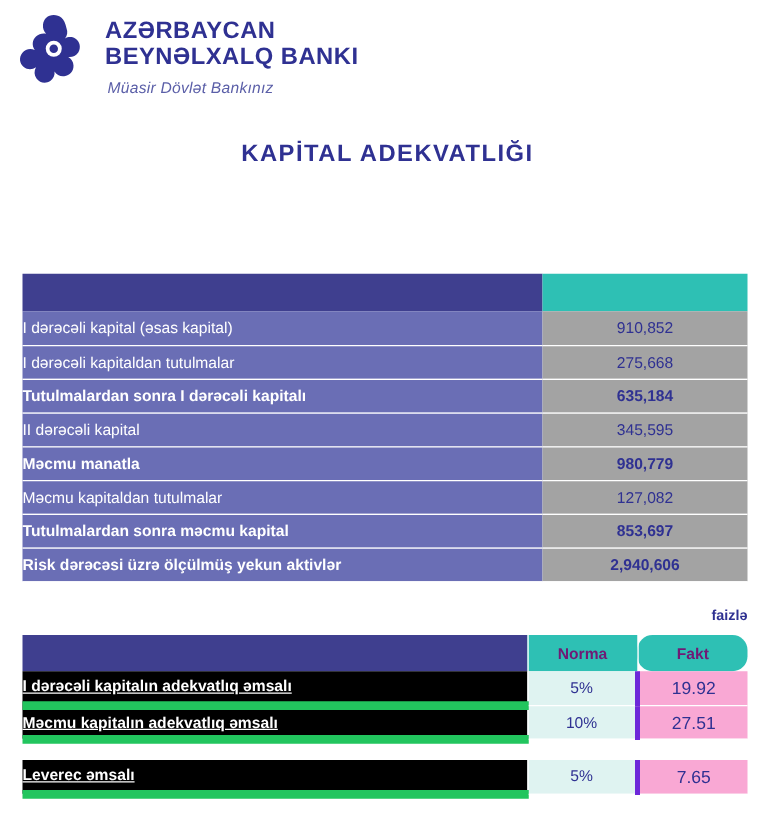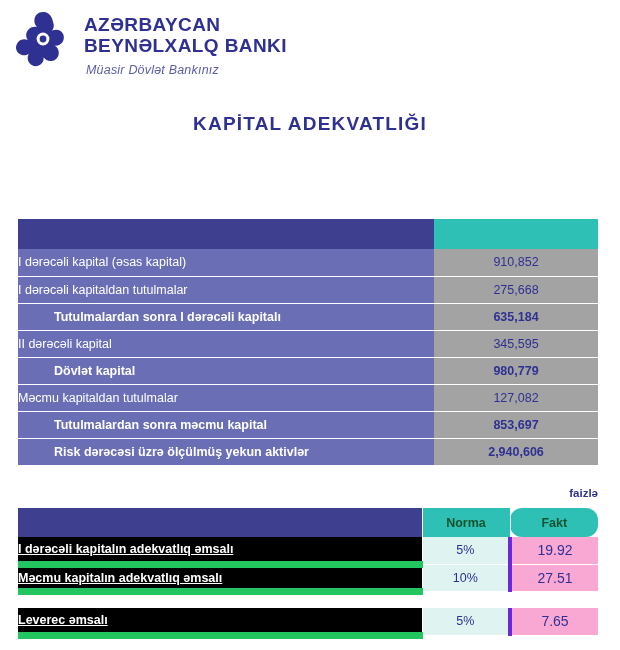--- a/index.html
+++ b/index.html
@@ -104,21 +104,21 @@
   }
   .t1-label {
     background: #6a6eb5;
     color: #ffffff;
     font-size: 12.5px;
     height: 27px;
     padding-left: 22px;
     vertical-align: middle;
     border-bottom: 1px solid #ffffff;
   }
-  .t1-label.bold { font-weight: bold; padding-left: 36px; }
+  .t1-label.bold { font-weight: bold; }
   .t1-value {
     background: #a3a3a3;
     color: #2f3192;
     font-size: 12.5px;
     height: 27px;
     text-align: center;
     vertical-align: middle;
     border-bottom: 1px solid #ffffff;
   }
   .t1-value.bold { font-weight: bold; }
@@ -141,21 +141,21 @@
     table-layout: fixed;
   }
   .table2 td { padding: 0; }
   .t2-head-blank {
     background: #3f3f8f;
     height: 29px;
     width: 404px;
   }
   .t2-head {
     background: #2ec0b4;
-    color: #14532d;
+    color: #701a75;
     font-weight: bold;
     font-size: 12.5px;
     height: 23px;
     width: 88px;
     text-align: center;
     vertical-align: middle;
     border-left: 1px solid #ffffff;
   }
   .t2-head.wide { width: 88px; border-radius: 12px; }
   .t2-label {
@@ -236,21 +236,21 @@
       </tr>
       <tr>
         <td class="t1-label bold">Tutulmalardan  sonra I dərəcəli kapitalı</td>
         <td class="t1-value bold">635,184</td>
       </tr>
       <tr>
         <td class="t1-label">II dərəcəli   kapital</td>
         <td class="t1-value">345,595</td>
       </tr>
       <tr>
-        <td class="t1-label bold">Dövlət kapital</td>
+        <td class="t1-label bold">Məcmu manatla</td>
         <td class="t1-value bold">980,779</td>
       </tr>
       <tr>
         <td class="t1-label">Məcmu kapitaldan tutulmalar</td>
         <td class="t1-value">127,082</td>
       </tr>
       <tr>
         <td class="t1-label bold">Tutulmalardan  sonra məcmu kapital</td>
         <td class="t1-value bold">853,697</td>
       </tr>

